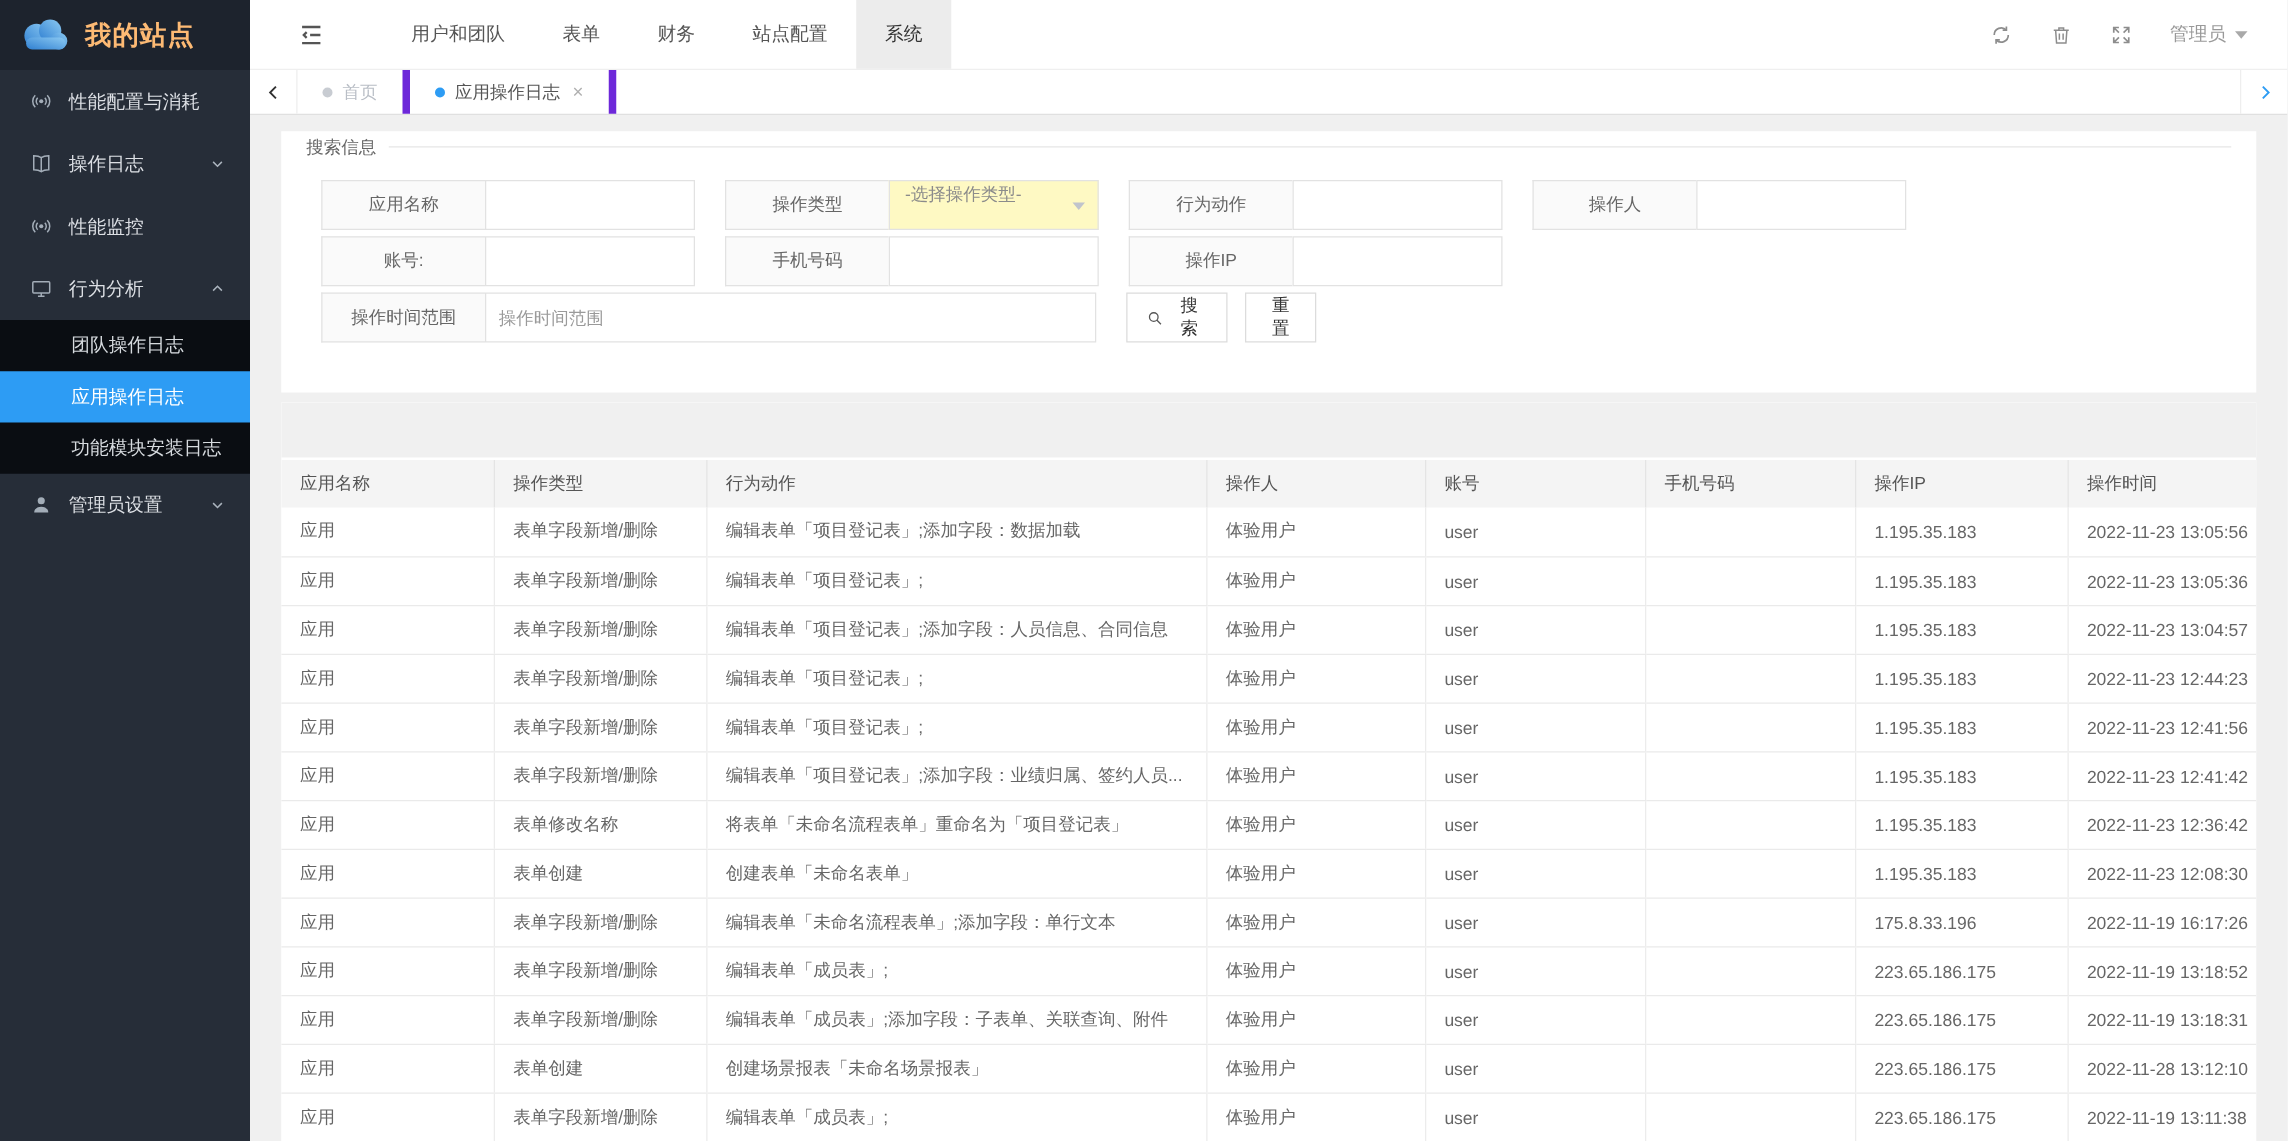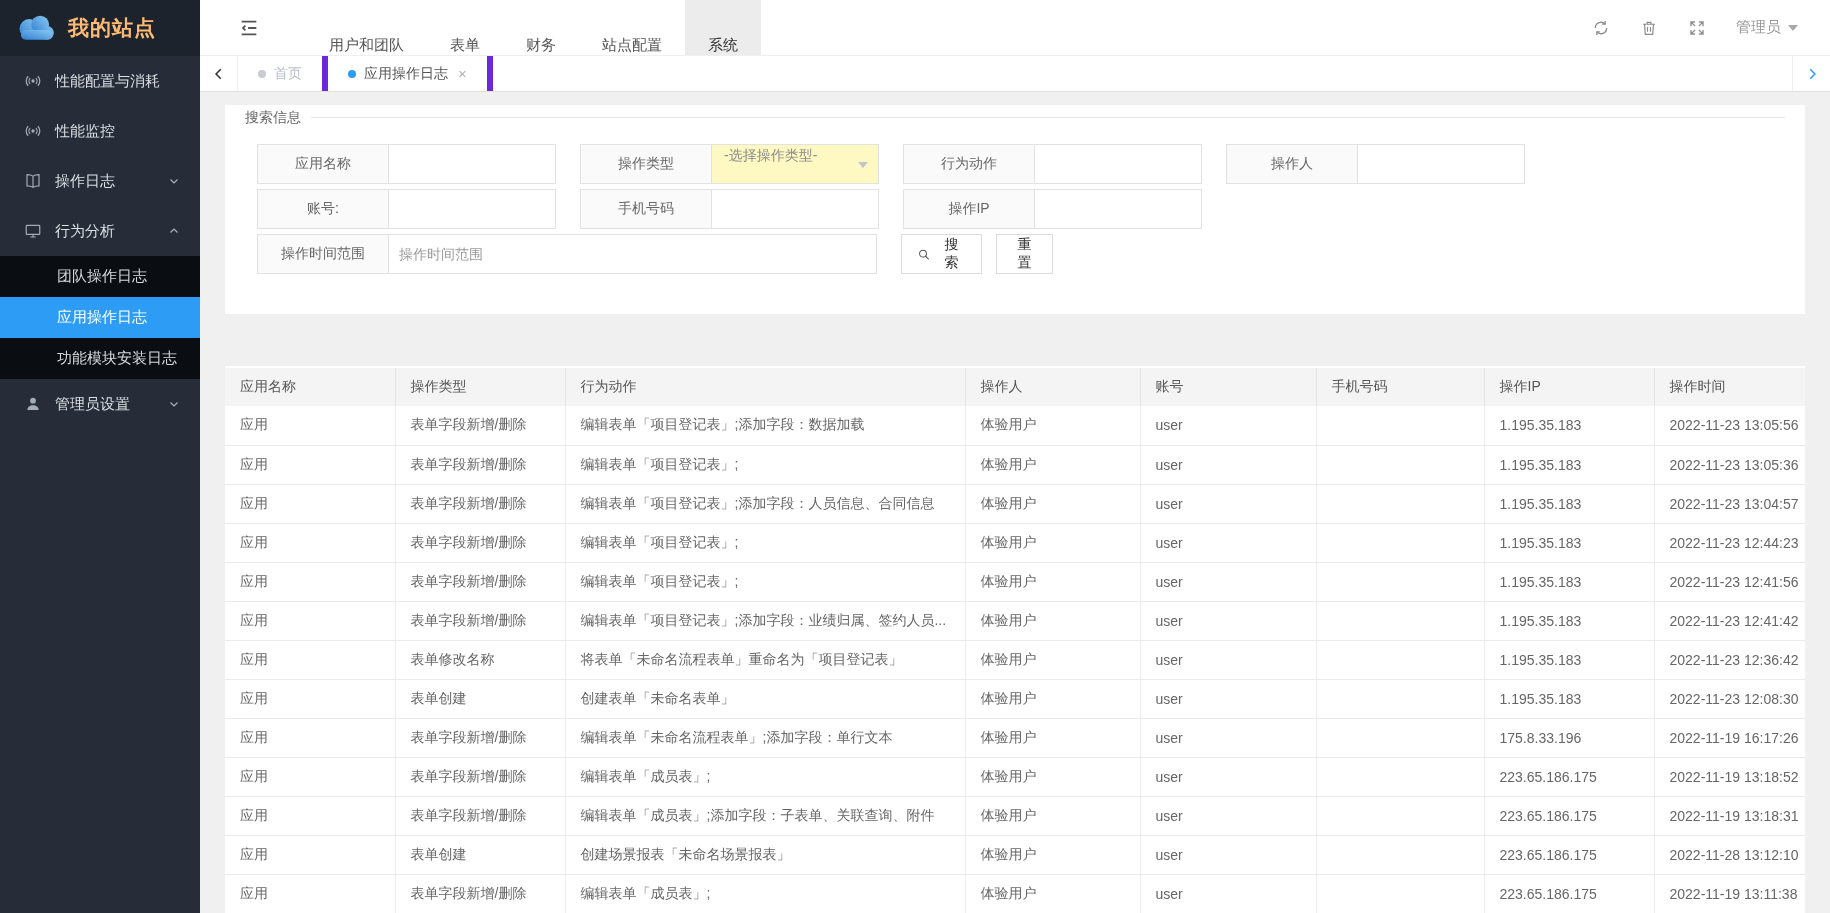--- a/index.html
+++ b/index.html
@@ -17,21 +17,21 @@
   .submenu { background:#0a0d12; }
   .submenu-item { height:41px; display:flex; align-items:center; padding-left:57px; font-size:15px; color:#d6dade; cursor:pointer; }
   .submenu-item.active { background:#2d9cf4; color:#fff; }
 
   
   .main { flex:1; display:flex; flex-direction:column; min-width:0; }
 
   .topnav { height:56px; background:#fff; display:flex; align-items:center; border-bottom:1px solid #efefef; flex-shrink:0; }
   .burger { width:22px; height:22px; color:#555; margin-left:38px; cursor:pointer; }
   .nav-items { display:flex; height:100%; margin-left:46px; }
-  .nav-item { height:100%; display:flex; align-items:flex-end; padding:0 23px; font-size:15px; color:#555; cursor:pointer; }
+  .nav-item { height:100%; display:flex; align-items:center; padding:0 23px; font-size:15px; color:#555; cursor:pointer; }
   .nav-item.active { background:#ececec; color:#333; }
   .topnav-right { margin-left:auto; display:flex; align-items:center; gap:30px; margin-right:32px; }
   .tn-icon { width:18px; height:18px; color:#8d8d8d; cursor:pointer; }
   .admin { display:flex; align-items:center; gap:7px; color:#999; font-size:15px; cursor:pointer; }
   .caret-down { width:0; height:0; border-left:5px solid transparent; border-right:5px solid transparent; border-top:6px solid #a9a9a9; }
 
   .tabbar { height:36px; background:#fff; display:flex; align-items:stretch; border-bottom:1px solid #e0e0e0; flex-shrink:0; }
   .tab-arrow { width:38px; display:flex; align-items:center; justify-content:center; cursor:pointer; }
   .tab-arrow.left { border-right:1px solid #eee; color:#333; }
   .tab-arrow.right { border-left:1px solid #eee; color:#2d9cf4; margin-left:auto; }
@@ -97,34 +97,34 @@
       <div class="menu-item">
         <svg class="mi-icon" viewBox="0 0 24 24" fill="none" stroke="currentColor" stroke-width="1.6">
           <circle cx="12" cy="12" r="2.2" fill="currentColor" stroke="none"></circle>
           <path d="M8.2 15.8a5.4 5.4 0 0 1 0-7.6M15.8 8.2a5.4 5.4 0 0 1 0 7.6M5.6 18.4a9 9 0 0 1 0-12.8M18.4 5.6a9 9 0 0 1 0 12.8"></path>
         </svg>
         <span>性能配置与消耗</span>
       </div>
 
       <div class="menu-item">
         <svg class="mi-icon" viewBox="0 0 24 24" fill="none" stroke="currentColor" stroke-width="1.6">
-          <circle cx="12" cy="12" r="2.2" fill="currentColor" stroke="none"></circle>
-          <path d="M8.2 15.8a5.4 5.4 0 0 1 0-7.6M15.8 8.2a5.4 5.4 0 0 1 0 7.6M5.6 18.4a9 9 0 0 1 0-12.8M18.4 5.6a9 9 0 0 1 0 12.8"></path>
-        </svg>
-        <span>性能监控</span>
-      </div>
-
-      <div class="menu-item">
-        <svg class="mi-icon" viewBox="0 0 24 24" fill="none" stroke="currentColor" stroke-width="1.6">
           <path d="M12 5.5C10 4 7 3.5 4 3.5v15c3 0 6 .5 8 2 2-1.5 5-2 8-2v-15c-3 0-6 .5-8 2zM12 5.5v15"></path>
         </svg>
         <span>操作日志</span>
         <svg class="chev" viewBox="0 0 24 24" fill="none" stroke="currentColor" stroke-width="2.4">
             <path d="M5 9l7 7 7-7"></path>
           </svg>
+      </div>
+
+      <div class="menu-item">
+        <svg class="mi-icon" viewBox="0 0 24 24" fill="none" stroke="currentColor" stroke-width="1.6">
+          <circle cx="12" cy="12" r="2.2" fill="currentColor" stroke="none"></circle>
+          <path d="M8.2 15.8a5.4 5.4 0 0 1 0-7.6M15.8 8.2a5.4 5.4 0 0 1 0 7.6M5.6 18.4a9 9 0 0 1 0-12.8M18.4 5.6a9 9 0 0 1 0 12.8"></path>
+        </svg>
+        <span>性能监控</span>
       </div>
 
       <div class="menu-item">
         <svg class="mi-icon" viewBox="0 0 24 24" fill="none" stroke="currentColor" stroke-width="1.6">
           <rect x="3" y="4.5" width="18" height="12" rx="1"></rect>
             <path d="M8.5 20h7M12 16.5V20"></path>
         </svg>
         <span>行为分析</span>
         <svg class="chev" viewBox="0 0 24 24" fill="none" stroke="currentColor" stroke-width="2.4">
             <path d="M5 15l7-7 7 7"></path>

